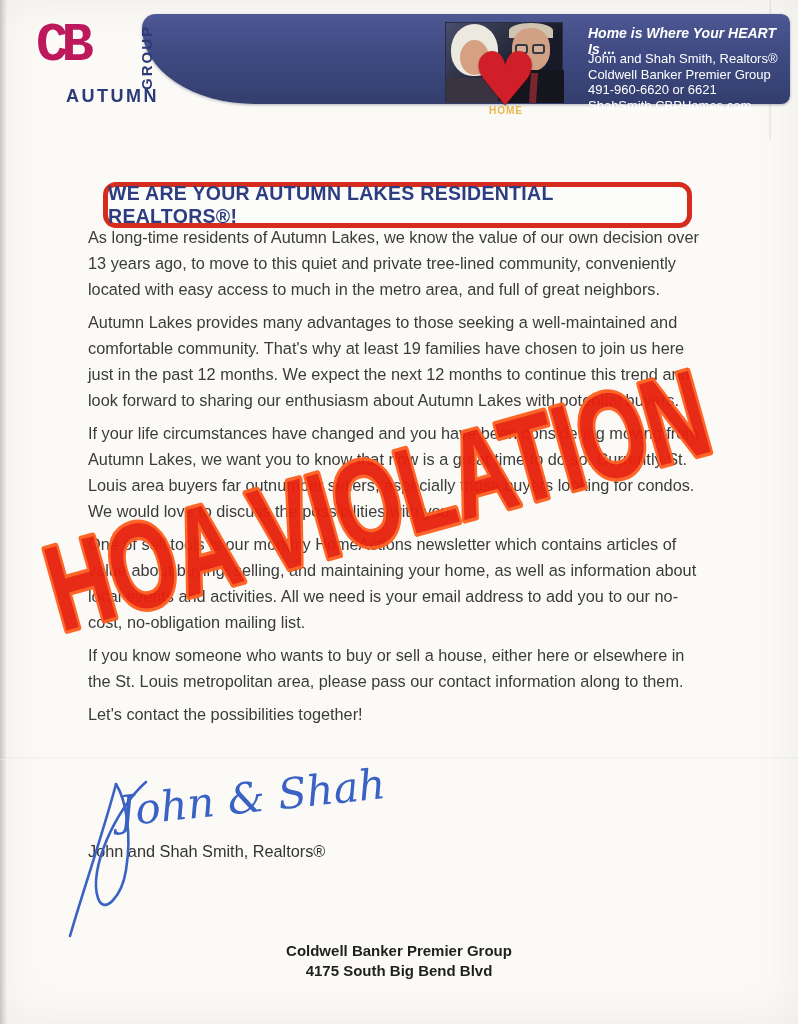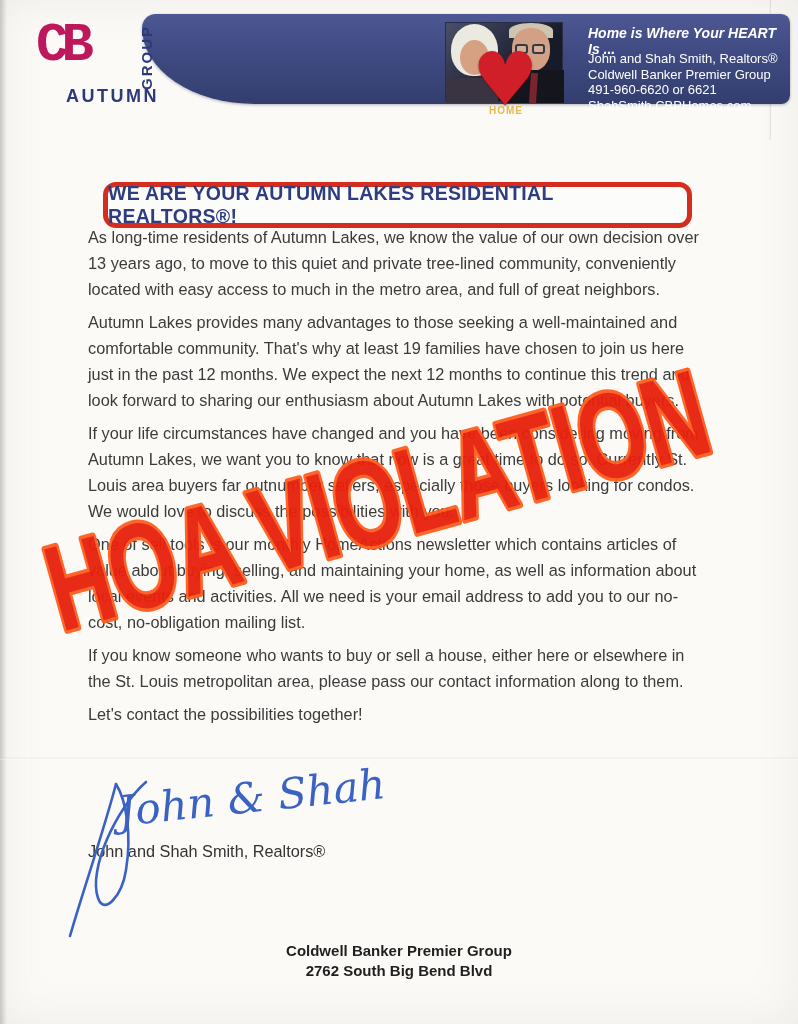--- a/index.html
+++ b/index.html
@@ -144,21 +144,21 @@
     <g stroke="#3a62c4" stroke-width="2.6" fill="none" stroke-linecap="round">
       <path d="M84 18 C54 44 26 106 36 134 C42 152 60 132 64 106 C70 70 64 36 54 20"></path>
       <path d="M54 20 C42 66 20 130 8 172"></path>
     </g>
     <text x="58" y="62" font-size="42" font-style="italic" font-family="DejaVu Serif, serif" fill="#3a62c4" transform="rotate(-6 58 62)">John &amp; Shah</text>
   </svg>
   <div class="sig-name">John and Shah Smith, Realtors®</div>
 
   <div class="footer">
     <div>Coldwell Banker Premier Group</div>
-    <div>2762 South Big Bend Blvd</div>
+    <div>4175 South Big Bend Blvd</div>
   </div>
 
   <div class="stamp">
     <svg width="700" height="160" viewBox="0 0 700 160">
       <g stroke-width="7" stroke-linejoin="round" stroke="#ff5f1f">
         <text x="8" y="128" font-size="122" font-weight="bold" font-family="Liberation Sans, sans-serif" textLength="680" lengthAdjust="spacingAndGlyphs" paint-order="stroke" fill="#e8200c">HOA VIOLATION</text>
       </g>
     </svg>
   </div>
 

